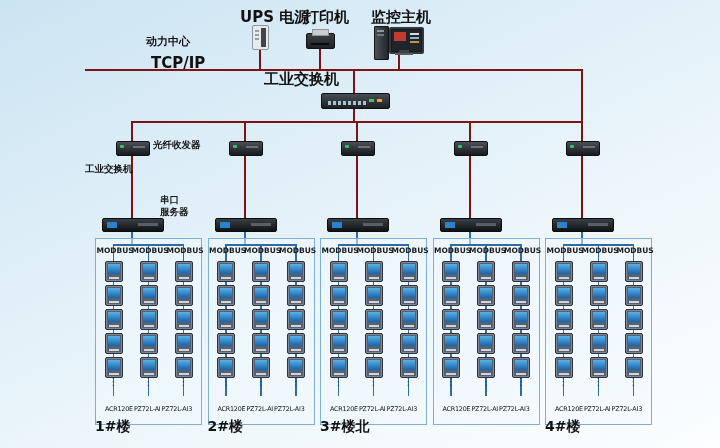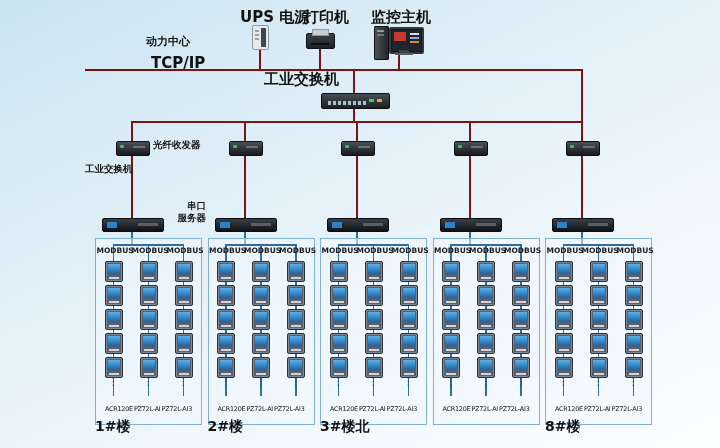--- a/index.html
+++ b/index.html
@@ -54,21 +54,21 @@
   .bus-label{position:absolute;top:7px;left:0;width:100%;text-align:center;font-size:7.5px;font-weight:700;color:#1a1a1a}
   .meter{position:absolute;left:8px;width:16px;height:19px;background:#556070;border:1px solid #2c333d;border-radius:2px;box-shadow:inset 0 0 0 1px #7d8794;z-index:3}
   .meter i{position:absolute;left:2px;top:2px;right:2px;height:10px;background:linear-gradient(180deg,#5ab0e8,#1763a8)}
   .meter:after{content:"";position:absolute;bottom:2px;left:3px;right:3px;height:2px;background:#cfd6dd}
   .meter.m1{top:22px}.meter.m2{top:46px}.meter.m3{top:70px}.meter.m4{top:94px}.meter.m5{top:118px}
   .dots{position:absolute;top:138px;left:0;width:100%;text-align:center;font-size:10px;line-height:10px;color:#2a3a4a;z-index:4}
   .models{position:absolute;left:0;right:0;top:162px;display:flex;justify-content:center;white-space:nowrap;font-size:6.4px;letter-spacing:-.2px;color:#111}
   .models span{margin:4px .5px}
   .group-name{position:absolute;left:0;top:296px;width:105px;text-align:left;font-size:14px;font-weight:700;color:#111}
 
-  .serial-note{position:absolute;left:160px;top:200px;width:46px;text-align:right;font-size:9.5px;font-weight:600;line-height:11.5px;z-index:6;white-space:nowrap}
+  .serial-note{position:absolute;left:160px;top:194px;width:46px;text-align:left;font-size:9.5px;font-weight:600;line-height:11.5px;z-index:6;white-space:nowrap}
 </style>
 </head>
 <body>
 
 <div id="canvas">
 
   <div class="ln" style="left:85px;top:69px;width:498px;height:2px"></div>
   <div class="ln" style="left:259px;top:48px;width:2px;height:22px"></div>
   <div class="ln" style="left:319px;top:48px;width:2px;height:22px"></div>
   <div class="ln" style="left:398px;top:55px;width:2px;height:15px"></div>
@@ -491,16 +491,16 @@
             </div>
         <div class="dots">⋮</div>
       </div>
 
       <div class="models">
         <span>ACR120E</span>
             <span>PZ72L-AI</span>
             <span>PZ72L-AI3</span>
       </div>
     </div>
-    <div class="group-name">8#楼</div>
+    <div class="group-name">4#楼</div>
   </div>
     </div>
 </div>
 
 </body></html>

